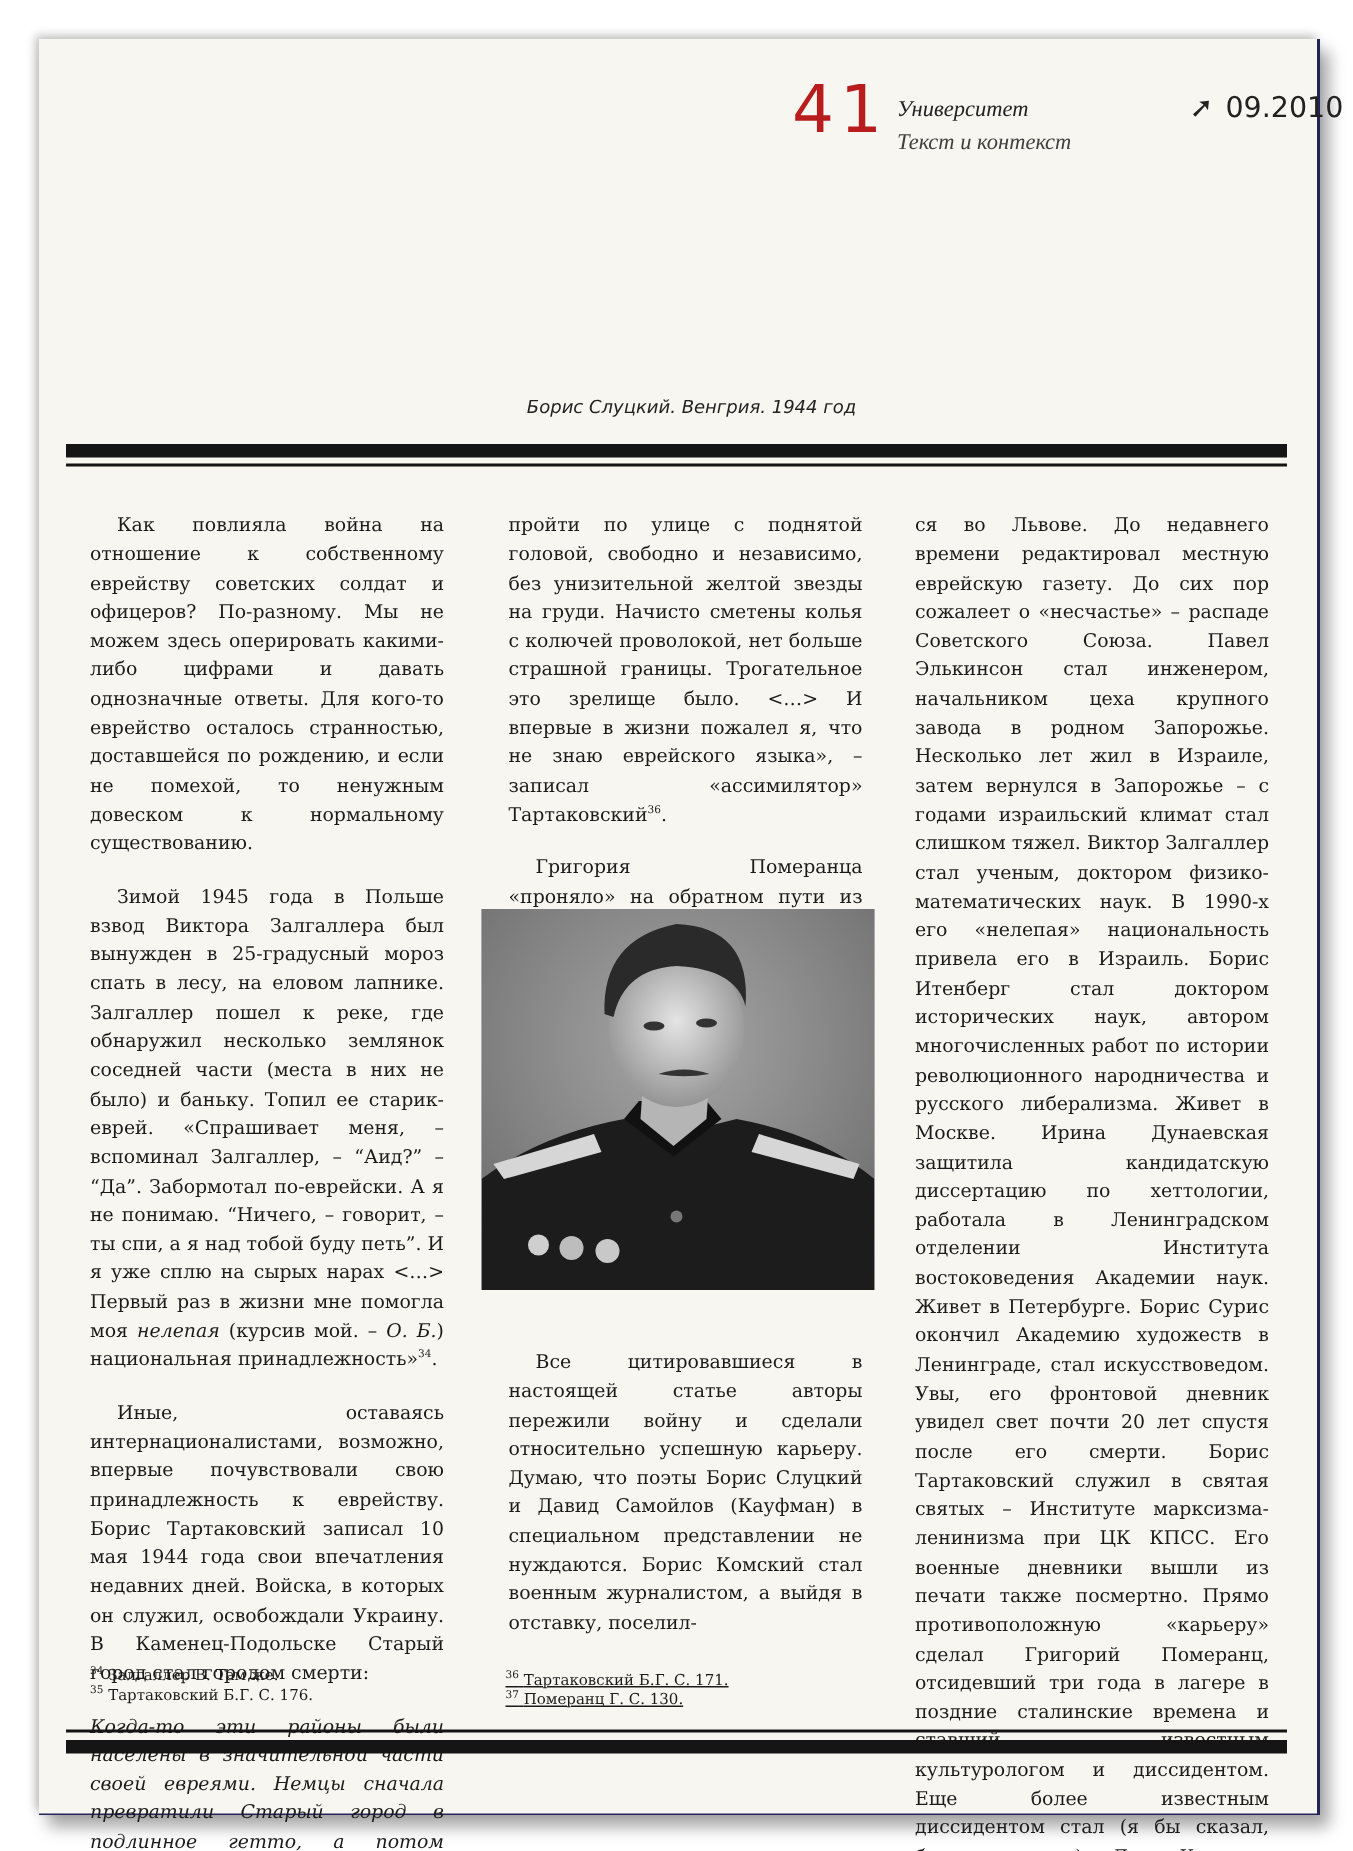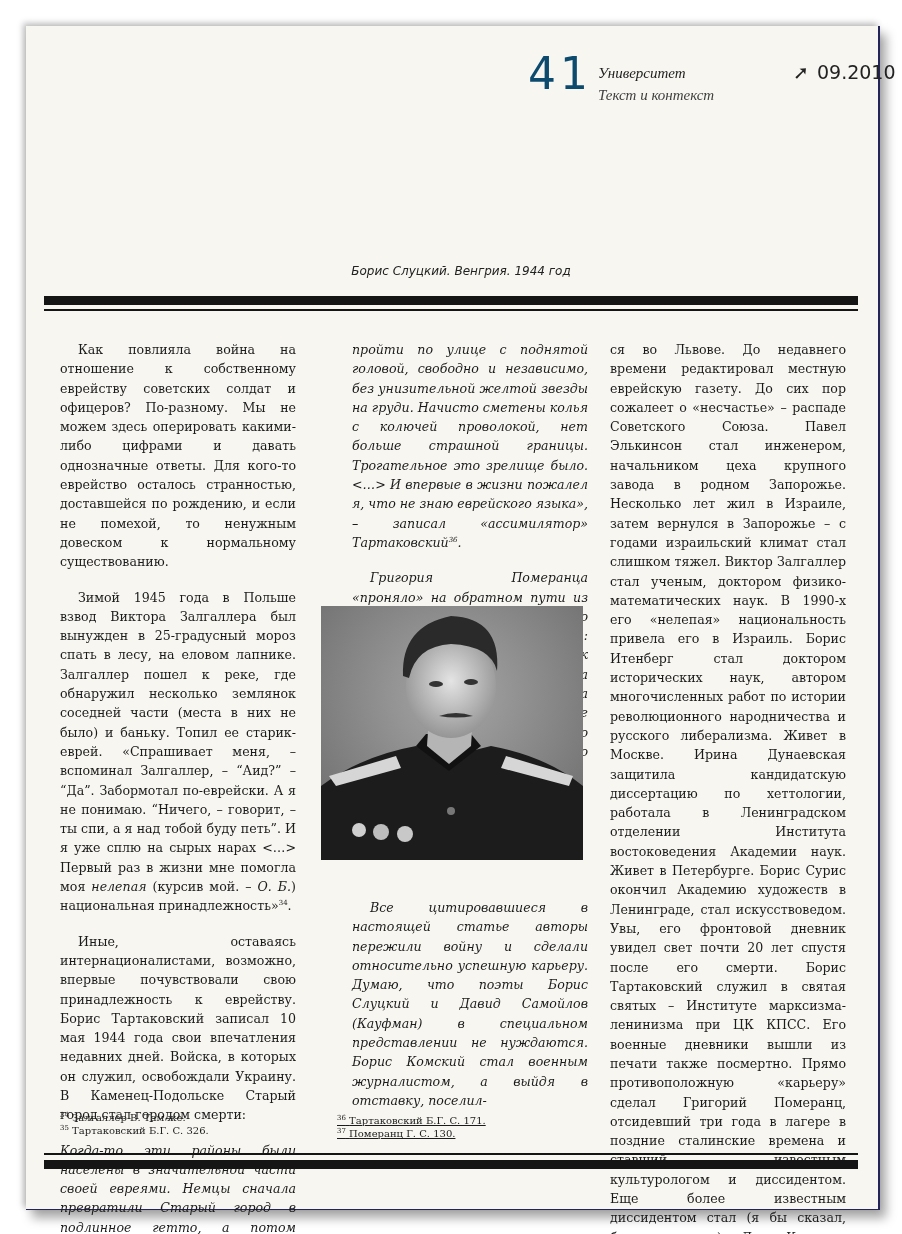--- a/index.html
+++ b/index.html
@@ -8,21 +8,21 @@
     font-family: "DejaVu Serif", serif;
   }
   .page {
     position: absolute; left: 26px; top: 26px; width: 852px; height: 1183px;
     background: #f7f6f1;
     box-shadow: -3px -3px 6px rgba(0,0,0,0.25), 6px 8px 10px rgba(0,0,0,0.35);
     border-right: 2px solid #23245a; border-bottom: 1px solid #23245a;
   }
   .header-num {
     position: absolute; left: 528px; top: 52px;
-    font-family: "DejaVu Sans", sans-serif; font-size: 44px; color: #0c4a6e; letter-spacing: 4px; line-height: 1;
+    font-family: "DejaVu Sans", sans-serif; font-size: 44px; color: #b91c1c; letter-spacing: 4px; line-height: 1;
   }
   .header-sec {
     position: absolute; left: 598px; top: 62px;
     font-family: Liberation Serif, serif; font-style: italic; font-size: 15px; color: #222; line-height: 22px;
   }
   .header-sec .sub { color: #404040; }
   .header-date {
     position: absolute; left: 793px; top: 61px;
     font-family: "DejaVu Sans", sans-serif; font-size: 19px; color: #222;
   }
@@ -37,21 +37,21 @@
   .rule-bot-thin { position: absolute; left: 44px; width: 814px; top: 1153px; height: 2px; background: #151515; }
   .rule-bot-thick { position: absolute; left: 44px; width: 814px; top: 1160px; height: 9px; background: #151515; }
   .col {
     position: absolute; top: 324px; width: 268px;
     font-size: 12.6px; line-height: 19.3px; color: #1b1b1b; text-align: justify; hyphens: manual;
   }
   .col p { margin: 16px; text-indent: 18px; }
   .col p.noindent { text-indent: 0; }
   .col p.italic { font-style: italic; text-indent: 0; }
   .col1 { left: 44px; }
-  .col2 { left: 336px; font-style: italic; }
+  .col2 { left: 323px; }
   .col3 { left: 594px; }
   .footnotes {
     position: absolute; width: 268px; font-size: 10px; line-height: 13px; color: #1b1b1b; margin-left: 16px;
   }
   .fn1 { left: 44px; top: 1111px; }
   .fn2 { left: 321px; top: 1114px; text-decoration: underline; }
   sup { font-size: 7px; vertical-align: super; line-height: 0; }
   .photo {
     position: absolute; left: 321px; top: 606px; width: 262px; height: 254px;
     background: radial-gradient(ellipse at 55% 35%, #9a9a9a 0%, #7d7d7d 45%, #5d5d5d 100%);
@@ -81,21 +81,21 @@
 
 <div class="col col1">
   <p>Как повлияла война на отношение к собственному еврейству советских солдат и офицеров? По-разному. Мы не можем здесь оперировать какими-либо цифрами и давать однозначные ответы. Для кого-то еврейство осталось странностью, доставшейся по рождению, и если не помехой, то ненужным довеском к нормальному существованию.</p>
   <p><span>Зимой 1945 года в Польше взвод Виктора Залгаллера был вынужден в 25-градусный мороз спать в лесу, на еловом лапнике. Залгаллер пошел к реке, где обнаружил несколько землянок соседней части (места в них не было) и баньку. Топил ее старик-еврей. «Спрашивает меня, – вспоминал Залгаллер, – “Аид?” – “Да”. Забормотал по-еврейски. А я не понимаю. “Ничего, – говорит, – ты спи, а я над тобой буду петь”. И я уже сплю на сырых нарах &lt;…&gt; Первый раз в жизни мне помогла моя </span><i>нелепая</i><span> (курсив мой. – </span><i>О. Б.</i><span>) национальная принадлежность»</span><sup>34</sup>.</p>
   <p>Иные, оставаясь интернационалистами, возможно, впервые почувствовали свою принадлежность к еврейству. Борис Тартаковский записал 10 мая 1944 года свои впечатления недавних дней. Войска, в которых он служил, освобождали Украину. В Каменец-Подольске Старый город стал городом смерти:</p>
   <p class="italic" style="margin-top:6px;margin-bottom:6px;"><span>Когда-то эти районы были населены в значительной части своей евреями. Немцы сначала превратили Старый город в подлинное гетто, а потом уничтожили и всех его обитателей и самый город. Гулко раздаются шаги по поросшим травой площадям, безмолвно смотрят разбитые окна домов, обрывки обоев еще видны на остатках разрушенных стен. Редко-редко пройдет человек, пробежит заблудшая собака. Тишина</span><sup>35</sup>.</p>
 
 </div>
 <div class="footnotes fn1">
   <div><sup>34</sup> <span>Залгаллер В. Там же.</span></div>
-  <div><sup>35</sup> <span>Тартаковский Б.Г. С. 326.</span></div>
+  <div><sup>35</sup> <span>Тартаковский Б.Г. С. 176.</span></div>
 </div>
 
 <div class="col col2">
   <p class="noindent"><span>пройти по улице с поднятой головой, свободно и независимо, без унизительной желтой звезды на груди. Начисто сметены колья с колючей проволокой, нет больше страшной границы. Трогательное это зрелище было. &lt;…&gt; И впервые в жизни пожалел я, что не знаю еврейского языка», – записал «ассимилятор» Тартаковский</span><sup>36</sup>.</p>
   <p><span>Григория Померанца «проняло» на обратном пути из Германии, в Майданеке, «около слипшейся в кучу детской обуви»: он «почувствовал погибших как своих детей и впервые до конца пережил слова Ивана Карамазова о деточках, которые ни в чем не виноваты»</span><sup>37</sup><span>. Очень характерно для русско-еврейского интеллигента: трагедия</span></p>
 </div>
 
 <div class="photo">
   <svg width="262" height="254" viewBox="0 0 262 254">
     <defs>

